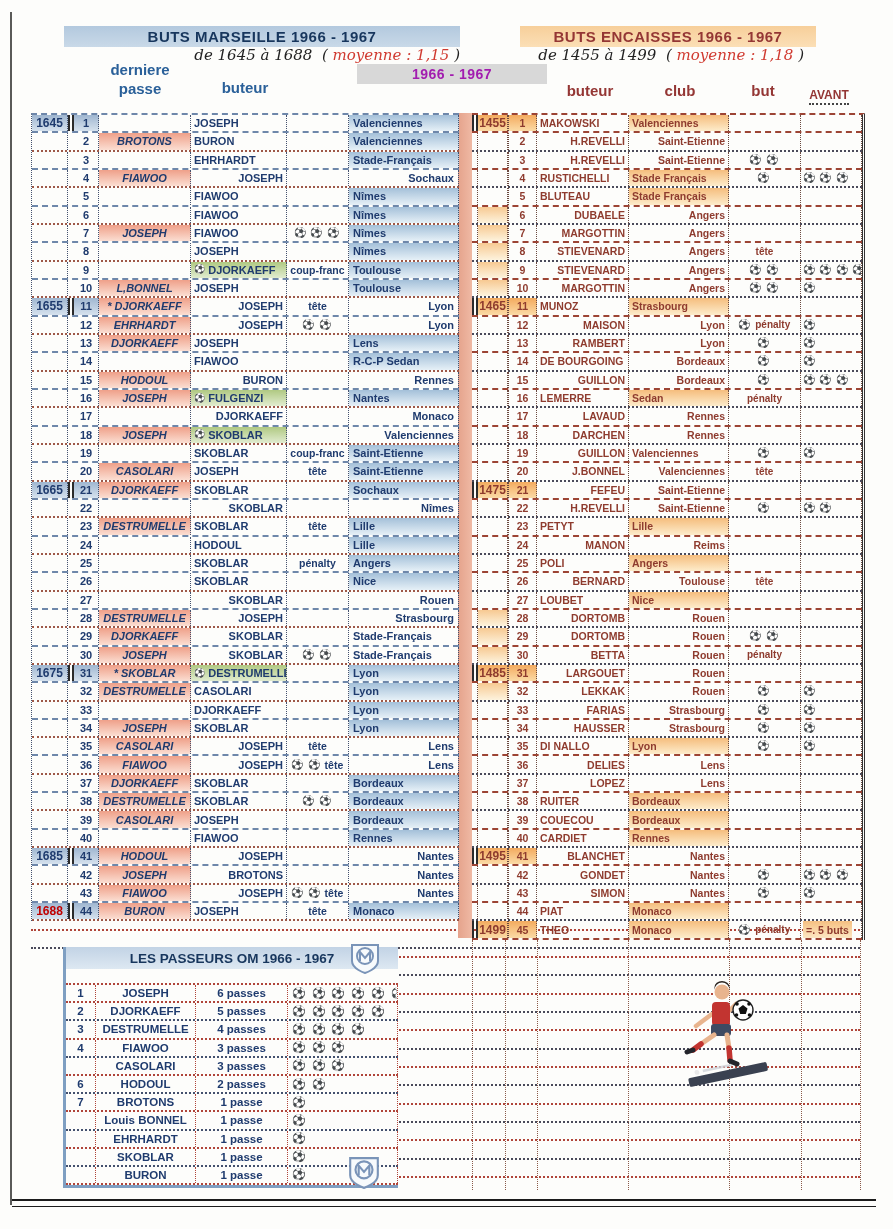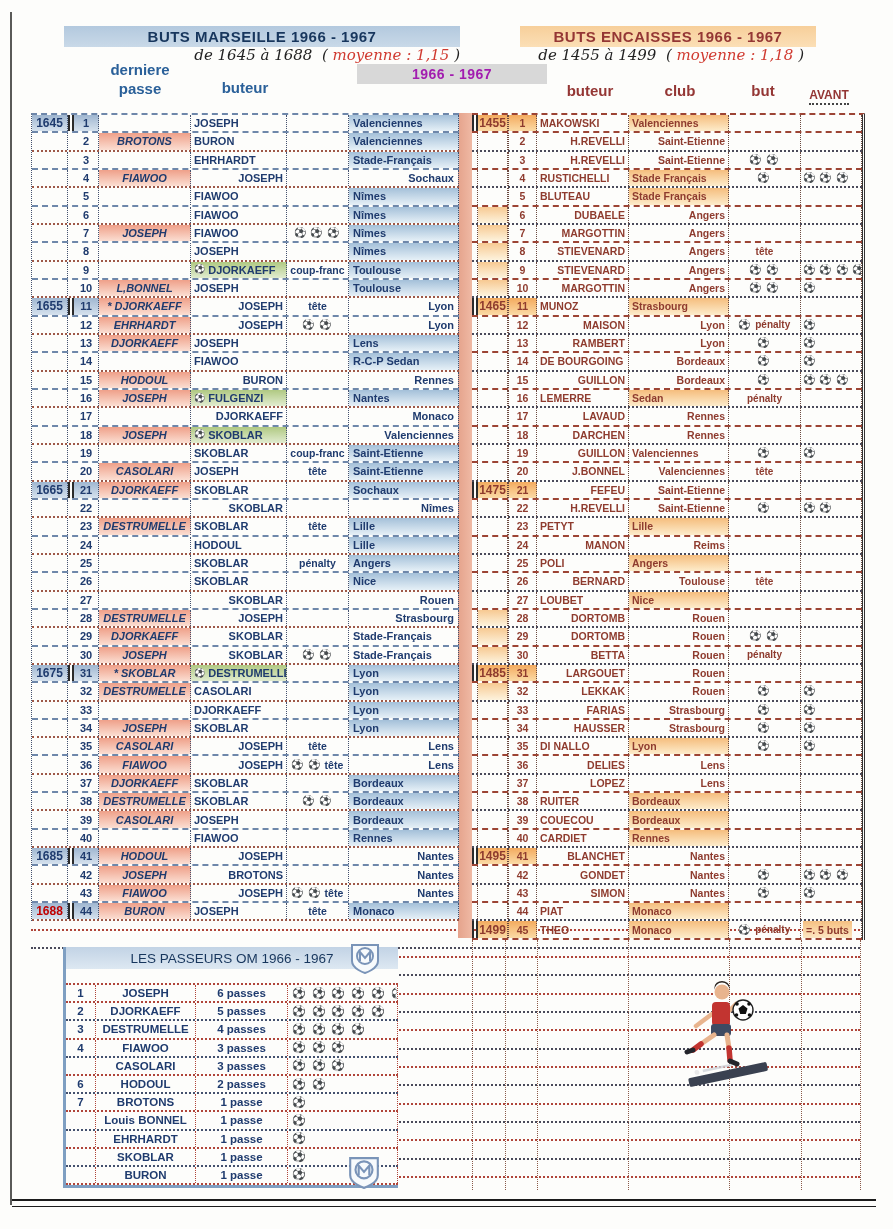--- a/index.html
+++ b/index.html
@@ -66,21 +66,21 @@
   .r-bt{width:72px;justify-content:center;gap:3px;font-size:10px;}
   .r-av{width:61px;padding:0 2px;gap:2px;border-right:none;font-size:10px;}
   .bg-omark{background:linear-gradient(#f3aa5e,#fbdba6);}
   .bg-ogut{background:linear-gradient(#f7c992,#fdf3dd);}
   .cs-orange{background:linear-gradient(#f5bd7d,#fdeccb);}
   .tag-orange{background:linear-gradient(#f5bd7d,#fdeccb);padding:4px 3px;font-size:10.5px;}
 
   
   .pt{left:63px;top:947px;width:332px;z-index:3;background:#fdfdfb;color:#1f3b6e;
       border-left:3px solid #7f9fc2;border-bottom:3px solid #7f9fc2;}
-  .pt-head{height:22px;display:flex;align-items:center;justify-content:center;font-weight:400;
+  .pt-head{height:22px;display:flex;align-items:center;justify-content:center;font-weight:700;
            font-size:13.5px;background:linear-gradient(#c2d3e5,#dde8f2);color:#17365d;}
   .pt-gap{height:14px;border-bottom:2px dotted #b0453a;}
   .pt .row{height:18.2px;font-size:11.5px;}
   .pt .row.alt-a{border-bottom:2px dotted #b0453a;}
   .pt .row.alt-b{border-bottom:2px dotted #44516e;}
   .pt .cell{border-right:1.4px dotted #b0453a;}
   .p-r{width:30px;justify-content:center;}
   .p-n{width:100px;justify-content:center;}
   .p-p{width:92px;justify-content:center;}
   .p-b{width:110px;padding:0 4px;border-right:none;}

